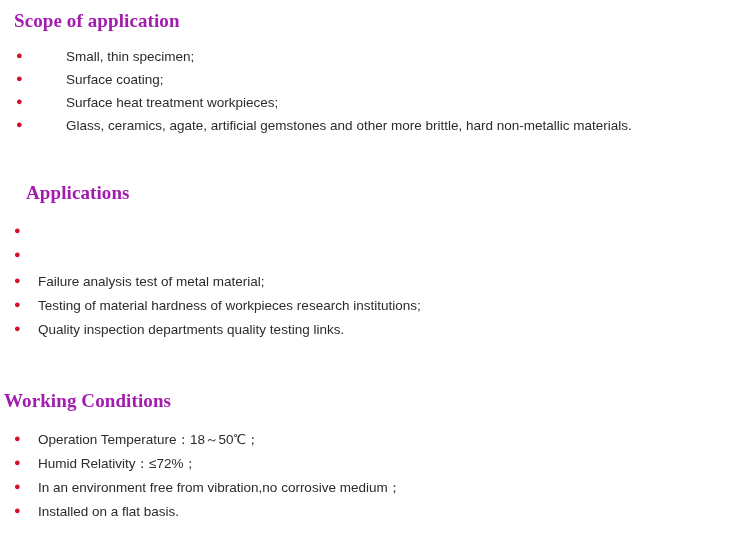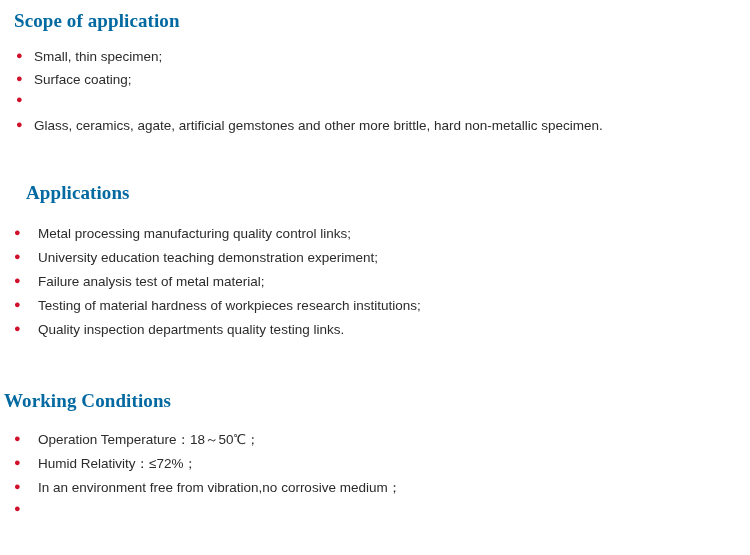--- a/index.html
+++ b/index.html
@@ -20,21 +20,21 @@
     box-sizing: border-box;
     padding: 0;
   }
   .section {
     margin: 0;
   }
   .section-title {
     font-family: "Liberation Serif", serif;
     font-weight: bold;
     font-size: 19px;
-    color: #0369a1;
+    color: #a21caf;
     margin: 0;
     padding: 0;
     letter-spacing: 0.1px;
   }
   .bullet-list {
     list-style: none;
     margin: 0;
     padding: 0;
   }
   .bullet-item {
@@ -60,21 +60,21 @@
     font-size: 13.5px;
     line-height: 1.0;
     font-family: "Liberation Sans", sans-serif;
   }
 
   
   #sec-scope .section-title { position: absolute; left: 14px; top: 10px; }
   #sec-scope .bullet-list { position: absolute; left: 0px; top: 50px; width: 740px; }
   #sec-scope .bullet-item { height: 23px; }
   #sec-scope .bullet-dot { padding-left: 16px; }
-  #sec-scope .bullet-text { padding-left: 4px; }
+  #sec-scope .bullet-text { padding-left: 4px; margin-left: 32px; }
 
   
   #sec-applications .section-title { position: absolute; left: 26px; top: 182px; }
   #sec-applications .bullet-list { position: absolute; left: 0px; top: 227px; width: 740px; }
   #sec-applications .bullet-item { height: 24px; }
   #sec-applications .bullet-dot { padding-left: 14px; }
   #sec-applications .bullet-text { padding-left: 8px; }
 
   
   #sec-working .section-title { position: absolute; left: 4px; top: 390px; }
@@ -94,38 +94,37 @@
       <li class="bullet-item">
         <span class="bullet-dot">●</span>
         <span class="bullet-text">Small, thin specimen;</span>
       </li>
       <li class="bullet-item">
         <span class="bullet-dot">●</span>
         <span class="bullet-text">Surface coating;</span>
       </li>
       <li class="bullet-item">
         <span class="bullet-dot">●</span>
+        <span class="bullet-text">Surface heat treatment workpieces;</span>
       </li>
       <li class="bullet-item">
         <span class="bullet-dot">●</span>
-        <span class="bullet-text">Glass, ceramics, agate, artificial gemstones and other more brittle, hard non-metallic specimen.</span>
+        <span class="bullet-text">Glass, ceramics, agate, artificial gemstones and other more brittle, hard non-metallic materials.</span>
       </li>
     </ul>
   </div>
 
   <div class="section" id="sec-applications">
     <h2 class="section-title">Applications</h2>
     <ul class="bullet-list">
       <li class="bullet-item">
         <span class="bullet-dot">●</span>
-        <span class="bullet-text">Metal processing manufacturing quality control links;</span>
       </li>
       <li class="bullet-item">
         <span class="bullet-dot">●</span>
-        <span class="bullet-text">University education teaching demonstration experiment;</span>
       </li>
       <li class="bullet-item">
         <span class="bullet-dot">●</span>
         <span class="bullet-text">Failure analysis test of metal material;</span>
       </li>
       <li class="bullet-item">
         <span class="bullet-dot">●</span>
         <span class="bullet-text">Testing of material hardness of workpieces research institutions;</span>
       </li>
       <li class="bullet-item">
@@ -145,17 +144,18 @@
       <li class="bullet-item">
         <span class="bullet-dot">●</span>
         <span class="bullet-text">Humid Relativity：≤72%；</span>
       </li>
       <li class="bullet-item">
         <span class="bullet-dot">●</span>
         <span class="bullet-text">In an environment free from vibration,no corrosive medium；</span>
       </li>
       <li class="bullet-item">
         <span class="bullet-dot">●</span>
+        <span class="bullet-text">Installed on a flat basis.</span>
       </li>
     </ul>
   </div>
 
 </div>
 
 </body></html>

